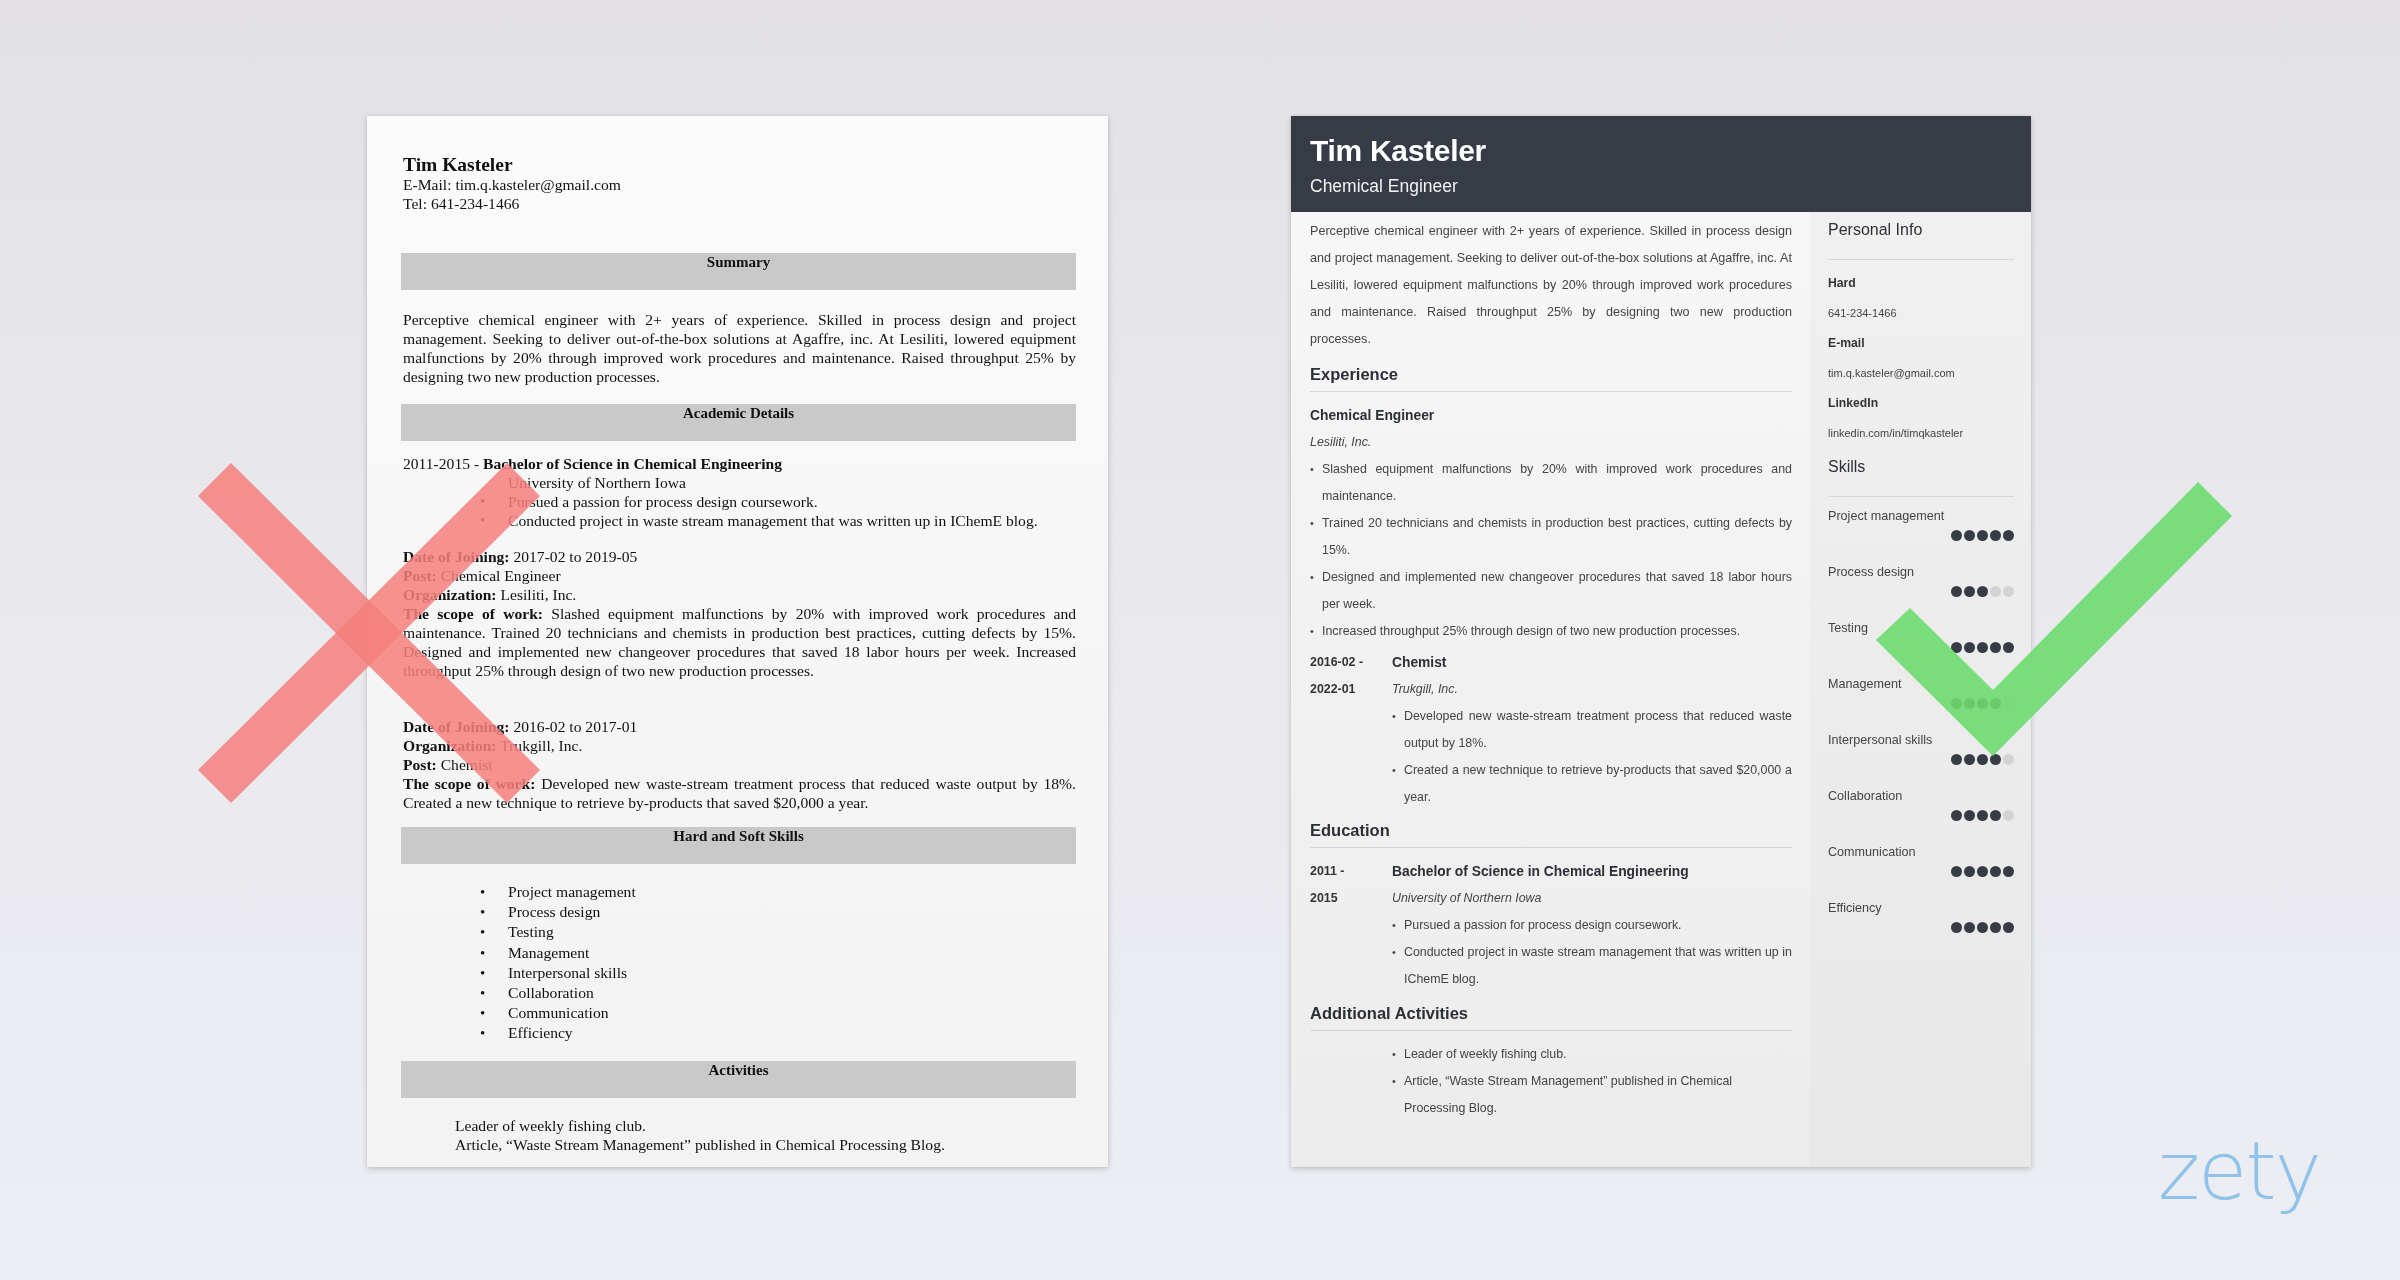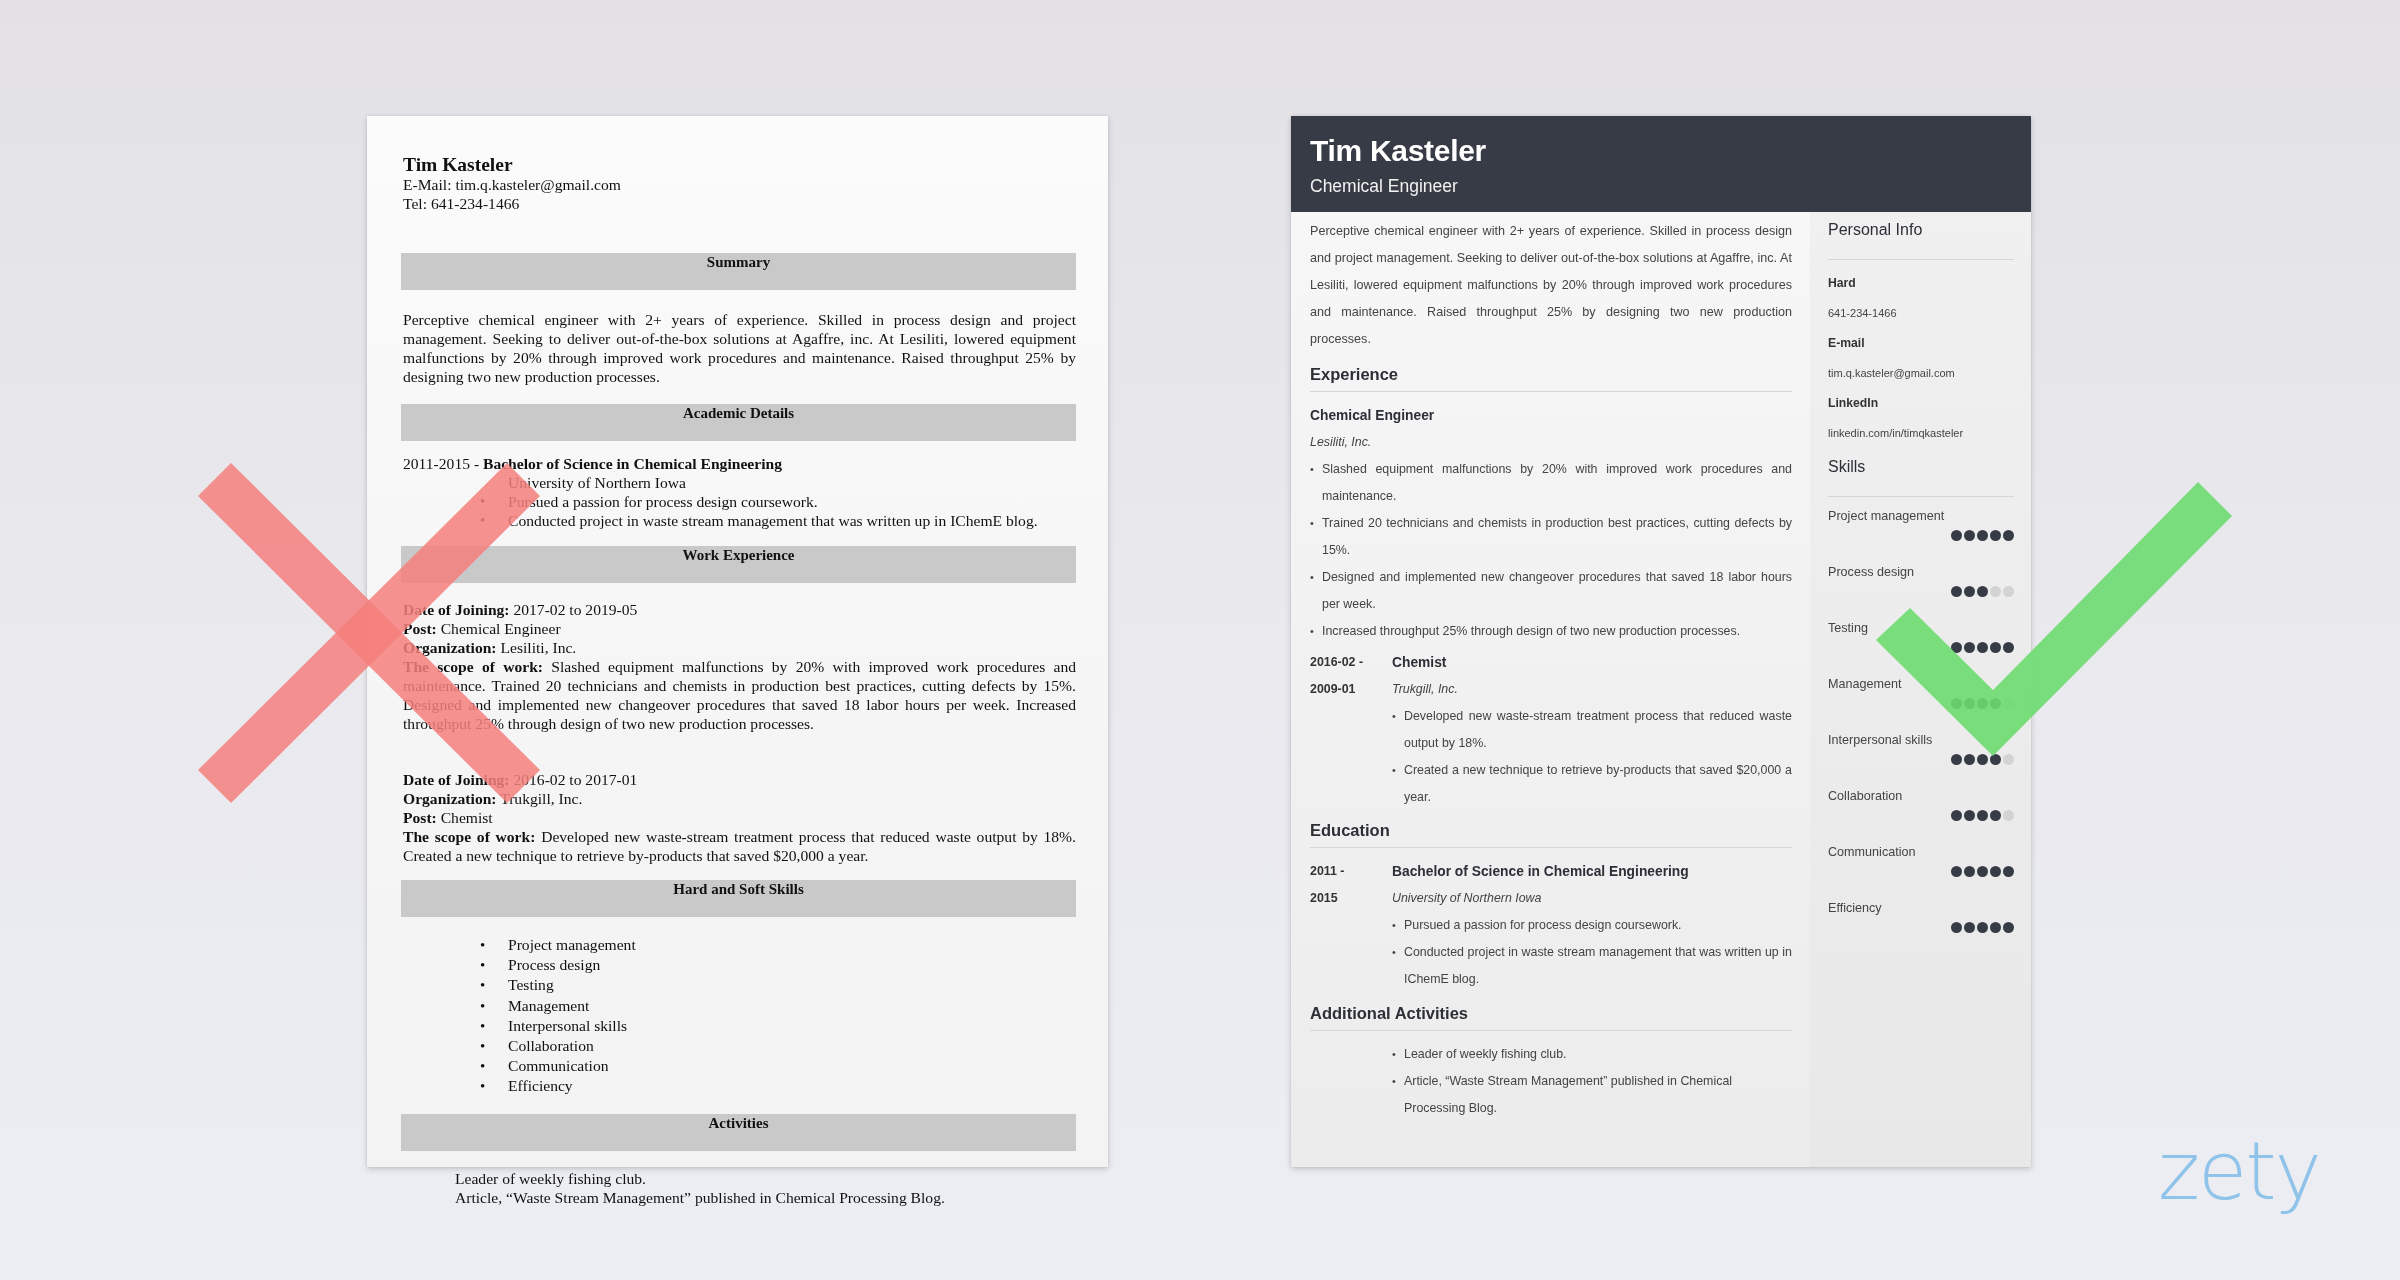--- a/index.html
+++ b/index.html
@@ -129,21 +129,20 @@
     <div class="edu-line">
       <span>2011-2015 - </span><b>Bachelor of Science in Chemical Engineering</b>
     </div>
     <div class="indent1">University of Northern Iowa</div>
     <ul class="bullets">
       <li>Pursued a passion for process design coursework.</li>
       <li>Conducted project in waste stream management that was written up in IChemE blog.</li>
     </ul>
   </div>
 
-  <div class="bar" style="margin-top:16px">Work Experience</div>
 
   <div class="job">
     <div><span class="lbl">Date of Joining:</span><span> 2017-02 to 2019-05</span></div>
     <div><span class="lbl">Post:</span><span> Chemical Engineer</span></div>
     <div><span class="lbl">Organization:</span><span> Lesiliti, Inc.</span></div>
     <div class="justify"><span class="lbl">The scope of work:</span><span> Slashed equipment malfunctions by 20% with improved work procedures and maintenance. Trained 20 technicians and chemists in production best practices, cutting defects by 15%. Designed and implemented new changeover procedures that saved 18 labor hours per week. Increased throughput 25% through design of two new production processes.</span></div>
   </div>
 
   <div class="job2">
     <div><span class="lbl">Date of Joining:</span><span> 2016-02 to 2017-01</span></div>
@@ -198,21 +197,21 @@
           <li>Trained 20 technicians and chemists in production best practices, cutting defects by 15%.</li>
           <li>Designed and implemented new changeover procedures that saved 18 labor hours per week.</li>
           <li>Increased throughput 25% through design of two new production processes.</li>
         </ul>
       </div>
     </div>
 
     <div class="entry">
       <div class="dates">
         <div>2016-02 -</div>
-        <div>2009-01</div>
+        <div>2022-01</div>
       </div>
       <div class="body">
         <div class="role">Chemist</div>
         <div class="org">Trukgill, Inc.</div>
         <ul class="r-bullets">
           <li>Developed new waste-stream treatment process that reduced waste output by 18%.</li>
           <li>Created a new technique to retrieve by-products that saved $20,000 a year.</li>
         </ul>
       </div>
     </div>

